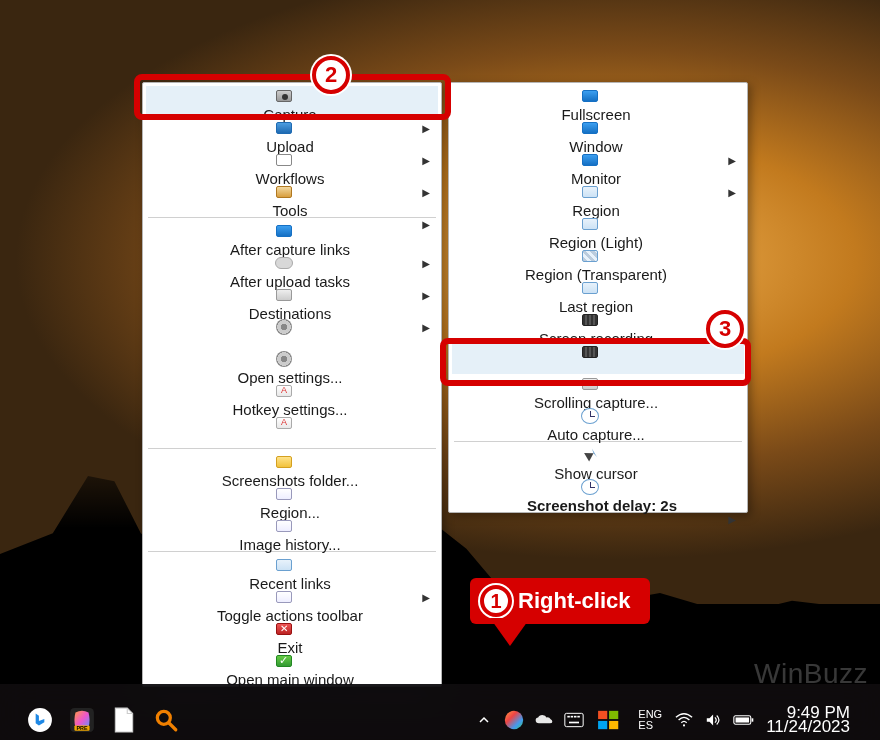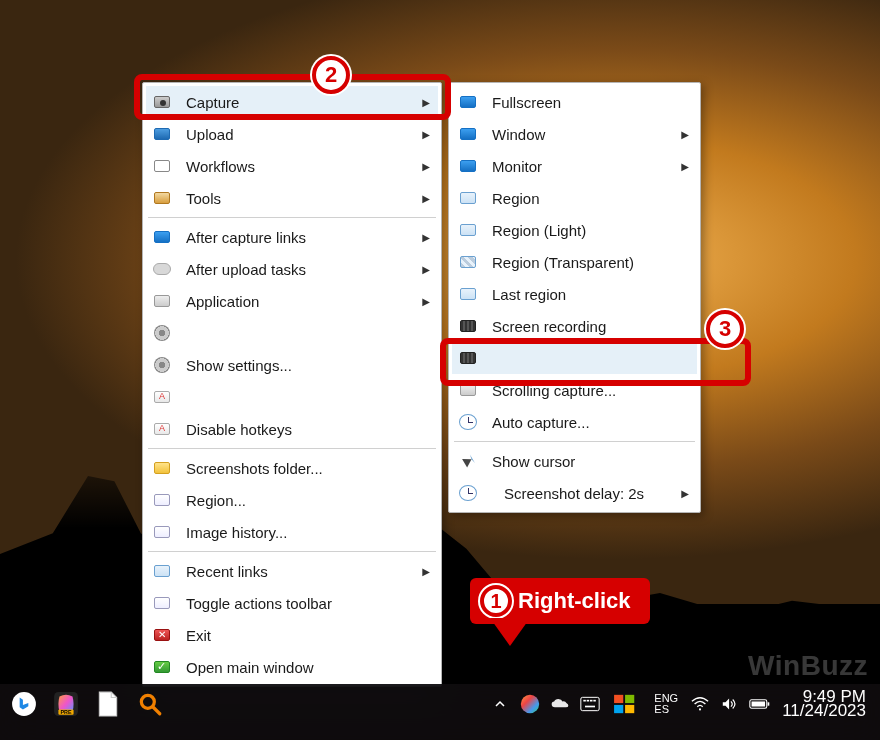--- a/index.html
+++ b/index.html
@@ -15,46 +15,47 @@
   position: absolute; bottom: 56px; left: 0; right: 0; height: 260px;
   background: linear-gradient(to top, #000 0%, #000 60%, transparent 100%);
   clip-path: polygon(0 100%,0 50%,6% 42%,10% 20%,13% 22%,16% 42%,19% 50%,22% 52%,25% 48%,30% 55%,35% 62%,40% 60%,45% 55%,48% 50%,50% 40%,53% 48%,56% 60%,60% 65%,65% 70%,70% 68%,75% 65%,80% 70%,85% 72%,90% 68%,95% 70%,100% 72%,100% 100%);
 }
 .silhouette-grass { position: absolute; bottom:56px; left:0; right:0; height:80px; background:#000; }
 
 
 .taskbar {
   position: absolute; bottom: 0; left: 0; right: 0; height: 56px;
   background: rgba(8,8,12,0.88); backdrop-filter: blur(20px);
-  display: flex; align-items: flex-start; padding: 0 4px; color: #fff;
+  display: flex; align-items: flex-end; padding: 0 20px; color: #fff;
 }
 .taskbar-left { display:flex; align-items:center; gap:2px; }
 .taskbar-icon { width: 40px; height: 40px; display:flex; align-items:center; justify-content:center; border-radius:4px; }
 .taskbar-right { margin-left:auto; display:flex; align-items:center; gap:2px; }
 .tray-icon { width: 28px; height: 40px; display:flex; align-items:center; justify-content:center; font-size:15px; }
 .lang { font-size: 11px; line-height: 11px; text-align:left; padding: 0 6px; }
 .clock { font-size: 17px; line-height: 14px; text-align:right; padding: 0 10px 0 6px; }
-.watermark { position:absolute; right:12px; bottom:58px; font-size:28px; font-weight:700; color:rgba(255,255,255,0.22); letter-spacing:0.5px; }
+.watermark { position:absolute; right:12px; bottom:50px; font-size:28px; font-weight:400; color:rgba(255,255,255,0.22); letter-spacing:0.5px; }
 
 
 .ctxmenu {
   position: absolute; background: #fff; border: 1px solid #b5b5b5; border-radius: 2px;
   box-shadow: 3px 3px 10px rgba(0,0,0,0.35);
   padding: 3px; font-size: 15px; color: #1a1a1a;
 }
 .ctxmenu.main { left: 142px; top: 82px; width: 300px; }
-.ctxmenu.sub  { left: 448px; top: 82px; width: 253px; }
+.ctxmenu.sub  { left: 448px; top: 82px; width: 300px; }
 .ctx-item {
   display:flex; align-items:center; height: 32px; padding: 0 8px 0 4px;
   position: relative;
+  flex-direction: column;
 }
 .ctx-item.hl { background: #e5f0f8; }
 .ctx-icon { width: 24px; height: 20px; margin-right: 12px; display:flex; align-items:center; justify-content:center; flex-shrink:0; }
 .ctx-label { flex: 1; white-space: nowrap; }
-.ctx-label.bold { font-weight: 400; margin-left: 12px; }
+.ctx-label.bold { font-weight: 700; margin-left: 12px; }
 .ctx-arrow { font-size: 10px; color:#333; margin-left:auto; }
 .ctx-sep { height:1px; background:#d0d0d0; margin:3px 2px; }
 .call-num {
   position:absolute; width:38px; height:38px; border-radius:50%;
   background:#fff; color:#D60000; border:4px solid #D60000; box-shadow:0 0 0 2px #fff;
   display:flex; align-items:center; justify-content:center; font-size:22px; font-weight:800;
 }
 .frame { position:absolute; border:6px solid #D60000; border-radius:8px; background:transparent; pointer-events:none; }
 .rc { position:absolute; display:flex; align-items:center; gap:6px; background:#D60000; color:#fff; padding:7px 20px 7px 10px; border-radius:6px; font-size:22px; font-weight:800; }
 .rc-tail { position:absolute; width:0; height:0; border-left:20px solid transparent; border-right:20px solid transparent; border-top:28px solid #D60000; }
@@ -140,44 +141,44 @@
       <span class="ctx-icon">
         <span class="sq cloud"></span>
       </span>
       <span class="ctx-label">After upload tasks</span>
       <span class="ctx-arrow">▶</span>
     </div>
     <div class="ctx-item">
       <span class="ctx-icon">
         <span class="sq gray"></span>
       </span>
-      <span class="ctx-label">Application</span>
+      <span class="ctx-label">Destinations</span>
       <span class="ctx-arrow">▶</span>
     </div>
     <div class="ctx-item">
       <span class="ctx-icon">
         <span class="sq gear"></span>
       </span>
     </div>
     <div class="ctx-item">
       <span class="ctx-icon">
         <span class="sq gear"></span>
       </span>
-      <span class="ctx-label">Show settings...</span>
+      <span class="ctx-label">Open settings...</span>
     </div>
     <div class="ctx-item">
       <span class="ctx-icon">
         <span class="sq key"></span>
       </span>
+      <span class="ctx-label">Hotkey settings...</span>
     </div>
     <div class="ctx-item">
       <span class="ctx-icon">
         <span class="sq key"></span>
       </span>
-      <span class="ctx-label">Disable hotkeys</span>
     </div>
     <div class="ctx-sep"></div>
     <div class="ctx-item">
       <span class="ctx-icon">
         <span class="sq folder"></span>
       </span>
       <span class="ctx-label">Screenshots folder...</span>
     </div>
     <div class="ctx-item">
       <span class="ctx-icon">

